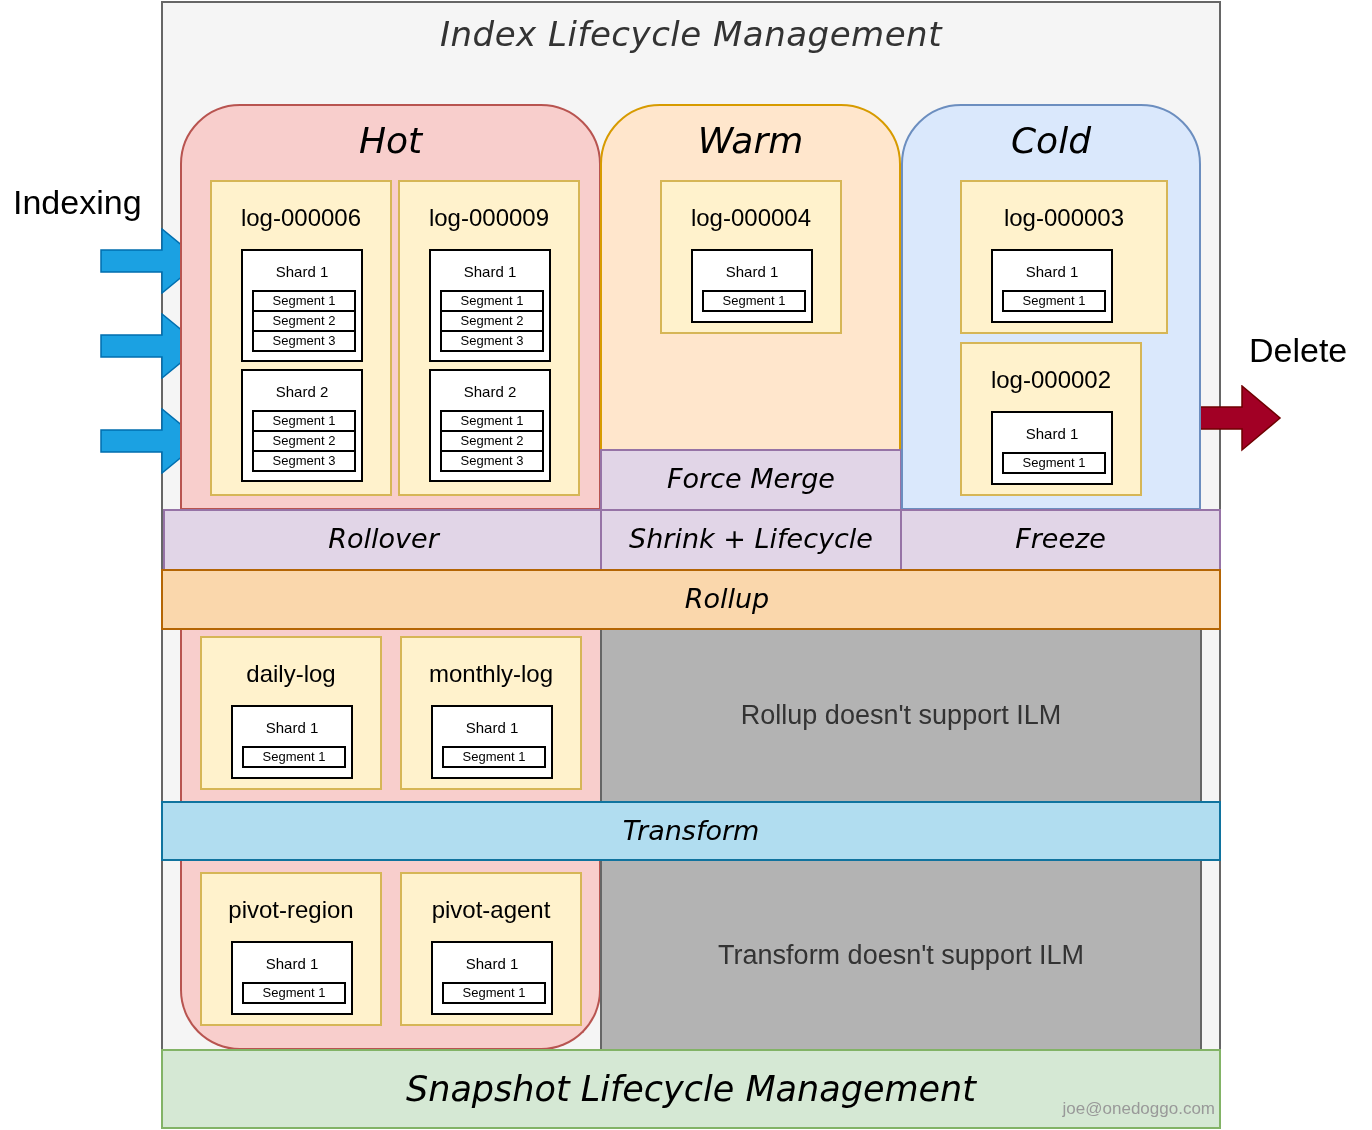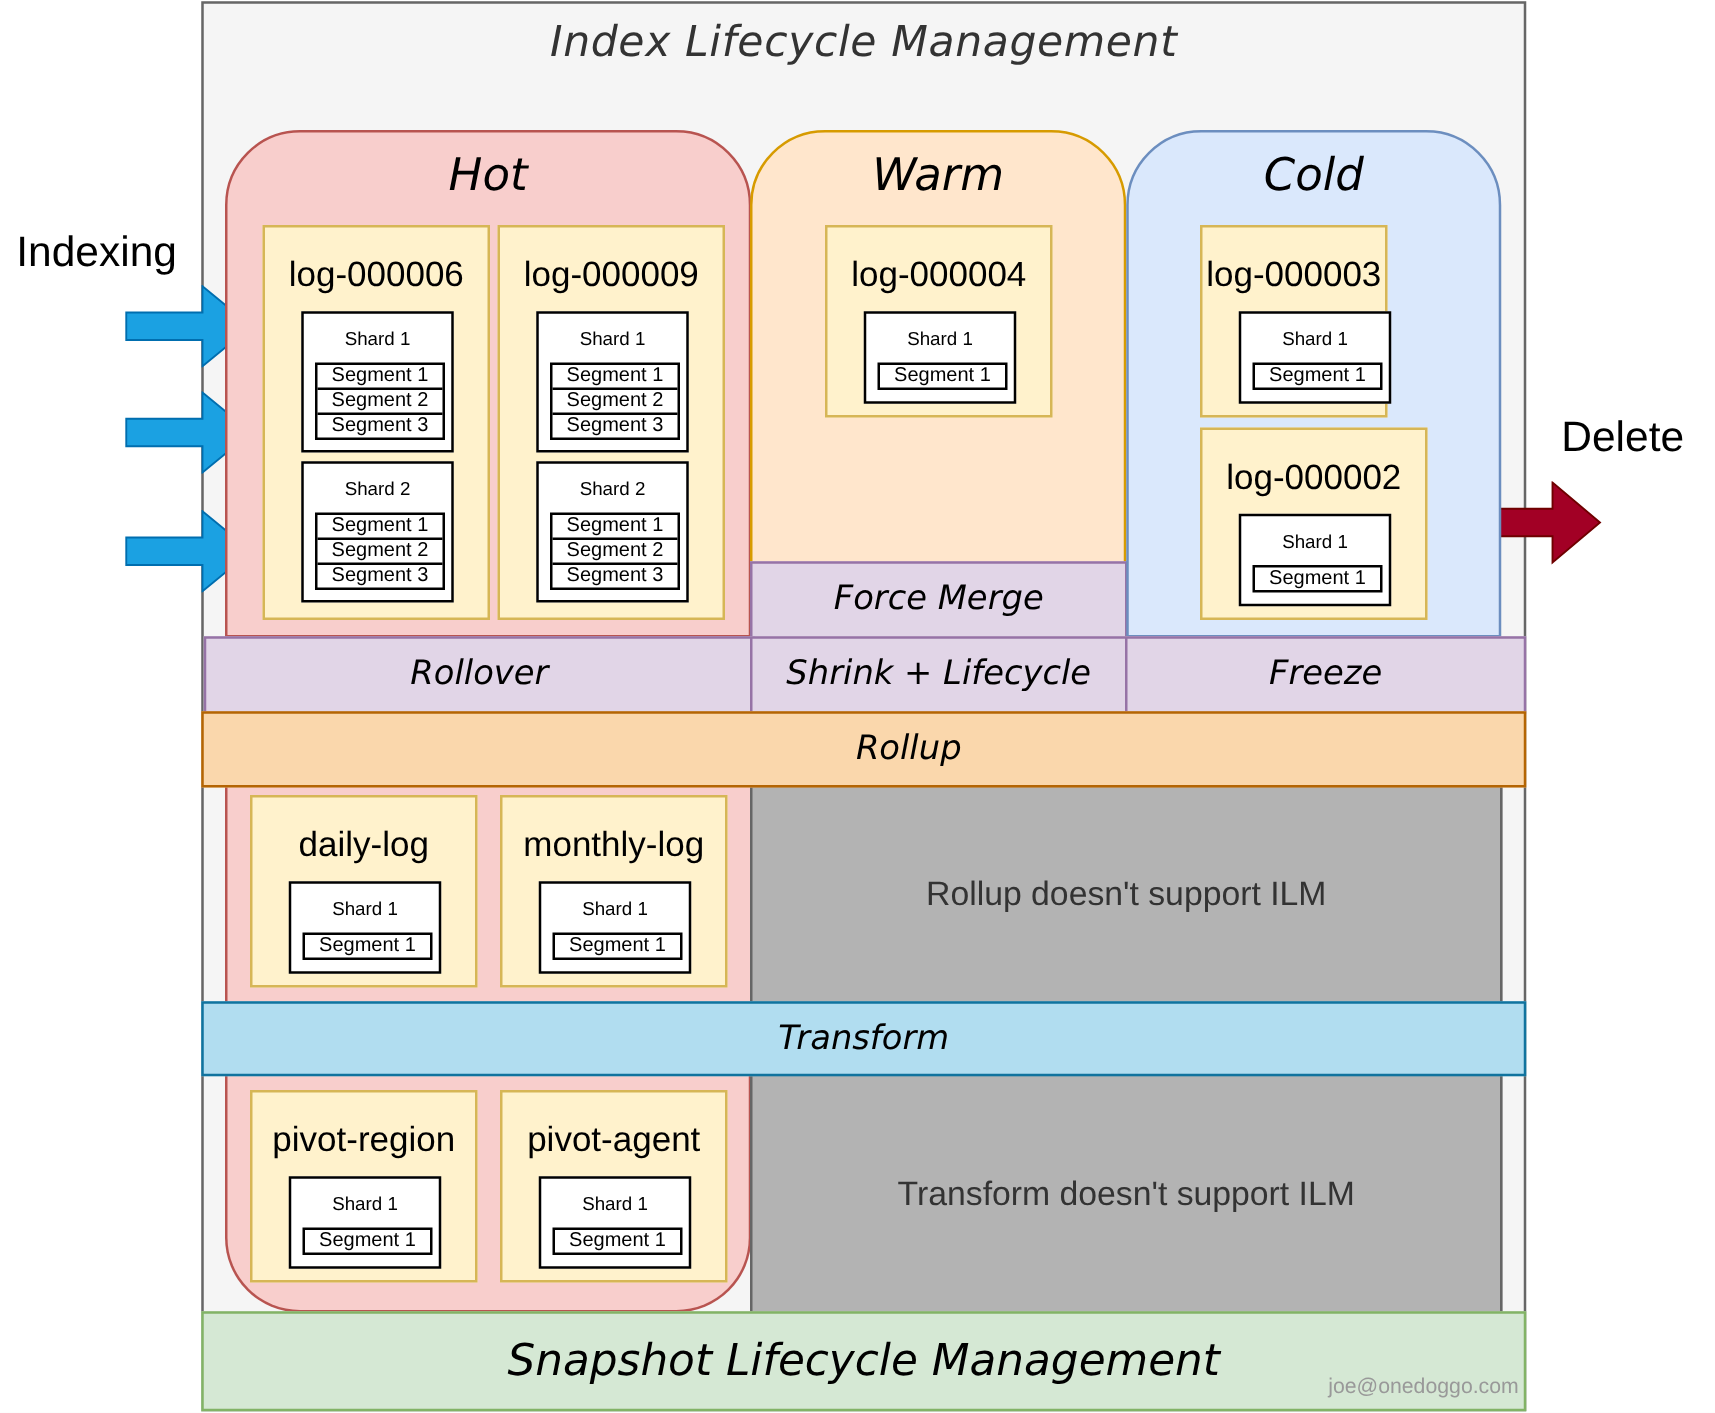--- a/index.html
+++ b/index.html
@@ -13,25 +13,25 @@
 
   
   .phase { border:2px solid; border-radius:60px 60px 0 0; }
   #hot { left:180px; top:104px; width:421px; height:406px; background:#f8cecc; border-color:#b85450; }
   #warm { left:600px; top:104px; width:301px; height:406px; background:#ffe6cc; border-color:#d79b00; }
   #cold { left:901px; top:104px; width:300px; height:406px; background:#dae8fc; border-color:#6c8ebf; }
   .phase-title { font-size:36px; color:#000; text-align:center; position:absolute; width:100%; top:14px; left:0; }
 
   
   .index { background:#fff2cc; border:2px solid #d6b656; }
-  .index-title { position:absolute; left:0; width:100%; text-align:center; font-size:28px; color:#000; top:22px; }
+  .index-title { position:absolute; left:0; width:100%; text-align:center; font-size:24px; color:#000; top:22px; }
   .shard { background:#ffffff; border:2px solid #000; }
   .shard-title { position:absolute; left:0; width:100%; text-align:center; font-size:15px; color:#000; top:12px; }
   .segs { position:absolute; left:9px; width:100px; border:2px solid #000; background:#fff; }
-  .seg { height:18px; line-height:18px; text-align:center; font-size:16px; color:#000; border-bottom:2px solid #000; }
+  .seg { height:18px; line-height:18px; text-align:center; font-size:13px; color:#000; border-bottom:2px solid #000; }
   .seg:last-child { border-bottom:none; }
 
   
   .lilac { background:#e1d5e7; border:2px solid #9673a6; }
   .bar-label { position:absolute; left:0; width:100%; text-align:center; font-size:27px; color:#000; }
   #rollup-bar { left:161px; top:569px; width:1060px; height:61px; background:#fad7ac; border:2px solid #b46504; }
   #transform-bar { left:161px; top:801px; width:1060px; height:60px; background:#b1ddf0; border:2px solid #10739e; }
   #slm-bar { left:161px; top:1049px; width:1060px; height:80px; background:#d5e8d4; border:2px solid #82b366; }
 
   
@@ -121,21 +121,21 @@
     </div>
   </div>
 </div>
 <div class="abs lilac" style="left:600px;top:449px;width:302px;height:76px;">
   <div class="bar-label hand" style="top:12px;">Force Merge</div>
 </div>
 
 <div id="cold" class="abs phase">
   <div class="phase-title hand">Cold</div>
 </div>
-<div class="abs index" style="left:960px;top:180px;width:150px;height:154px;">
+<div class="abs index" style="left:960px;top:180px;width:208px;height:154px;">
   <div class="index-title">log-000003</div>
   <div class="abs shard" style="left:29px;top:67px;width:122px;height:74px;">
     <div class="shard-title">Shard 1</div>
     <div class="segs" style="top:39px;">
       <div class="seg">Segment 1</div>
     </div>
   </div>
 </div>
 <div class="abs index" style="left:960px;top:342px;width:182px;height:154px;">
   <div class="index-title">log-000002</div>

